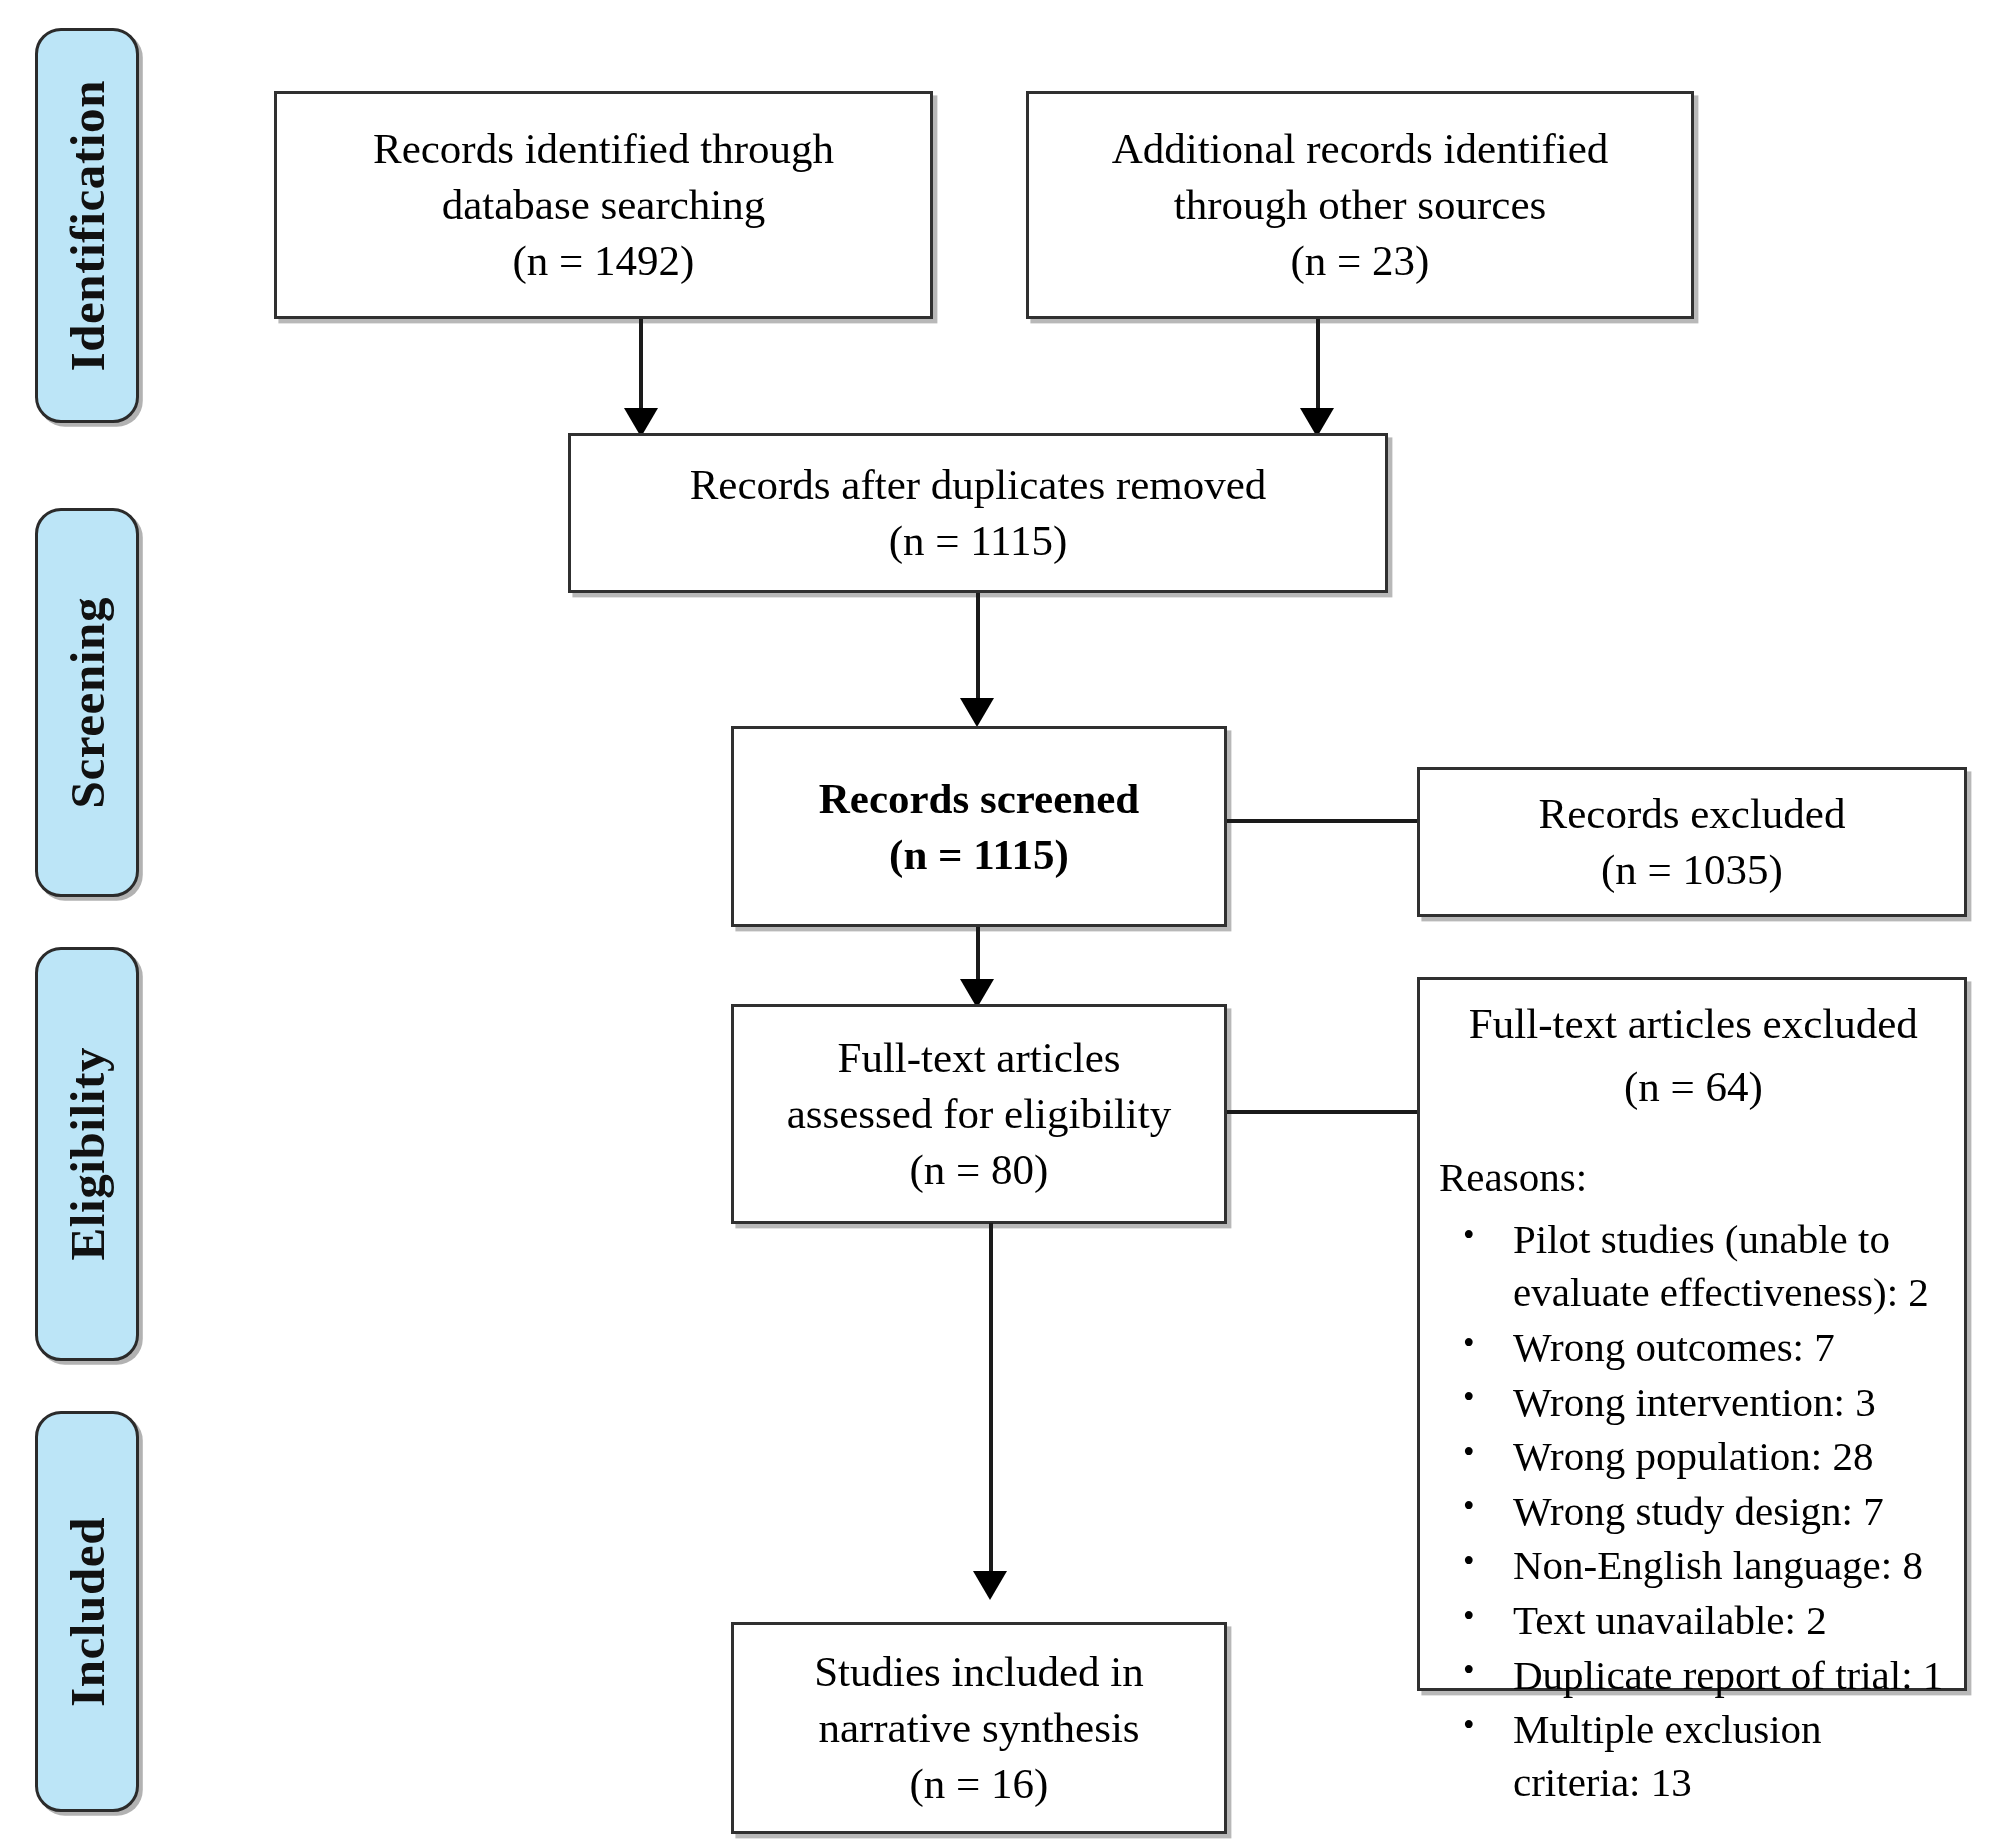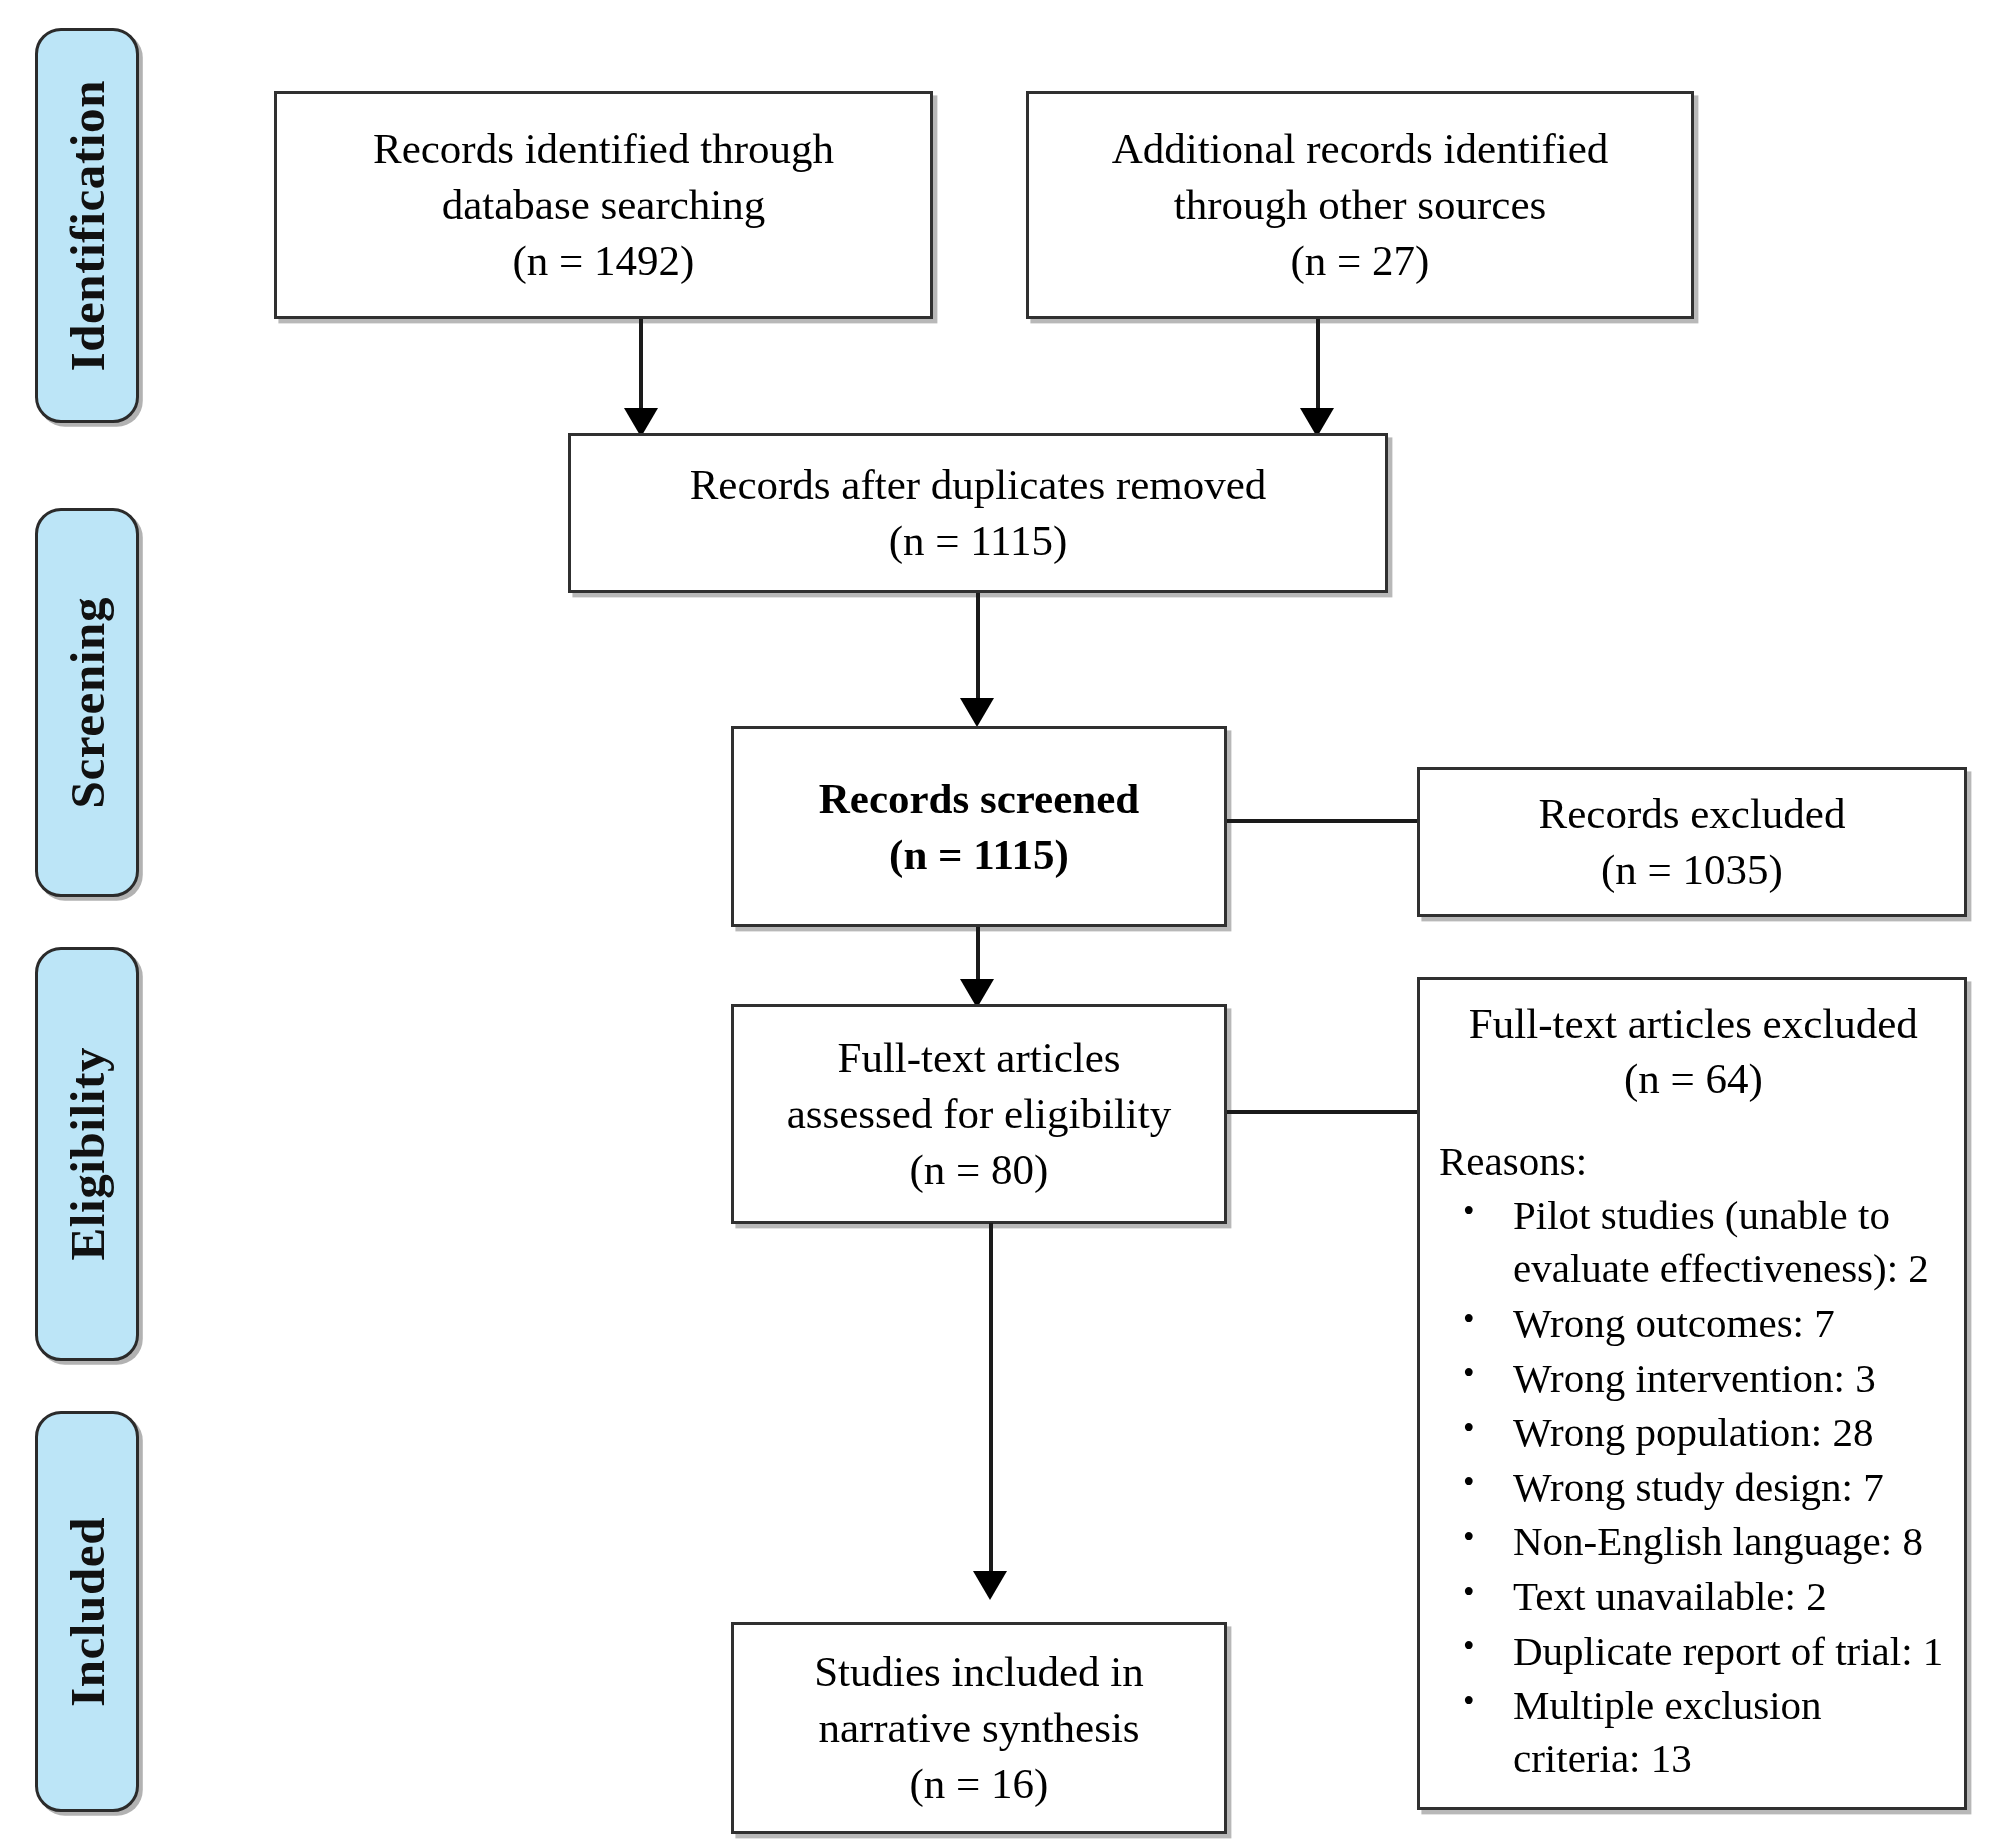--- a/index.html
+++ b/index.html
@@ -156,21 +156,21 @@
 
   <div class="flow-box" style="left:274px; top:91px; width:659px; height:228px;">
     <div class="line">Records identified through</div>
     <div class="line">database searching</div>
     <div class="line">(n = 1492)</div>
   </div>
 
   <div class="flow-box" style="left:1026px; top:91px; width:668px; height:228px;">
     <div class="line">Additional records identified</div>
     <div class="line">through other sources</div>
-    <div class="line">(n = 27)</div>
+    <div class="line">(n = 23)</div>
   </div>
 
   <div class="vline" style="left:639px; top:319px; height:94px;"></div>
   <div class="arrow-down" style="left:624px; top:408px;"></div>
 
   <div class="vline" style="left:1316px; top:319px; height:94px;"></div>
   <div class="arrow-down" style="left:1300px; top:408px;"></div>
 
   <div class="flow-box" style="left:568px; top:433px; width:820px; height:160px;">
     <div class="line">Records after duplicates removed</div>
@@ -198,21 +198,21 @@
 
   <div class="flow-box" style="left:731px; top:1004px; width:496px; height:220px;">
     <div class="line">Full-text articles</div>
     <div class="line">assessed for eligibility</div>
     <div class="line">(n = 80)</div>
   </div>
 
   <div class="hline" style="left:1227px; top:1110px; width:196px;"></div>
   <div class="arrow-right" style="left:1422px; top:1095px;"></div>
 
-  <div class="excl-box" style="left:1417px; top:977px; width:550px; height:833px;">
+  <div class="excl-box" style="left:1417px; top:977px; width:550px; height:714px;gap:8px;">
     <div class="excl-head">Full-text articles excluded</div>
     <div class="excl-head">(n = 64)</div>
     <div class="excl-reasons-title">Reasons:</div>
     <ul class="reason-list">
       <li>Pilot studies (unable to evaluate effectiveness): 2</li>
       <li>Wrong outcomes: 7</li>
       <li>Wrong intervention: 3</li>
       <li>Wrong population: 28</li>
       <li>Wrong study design: 7</li>
       <li>Non-English language: 8</li>

